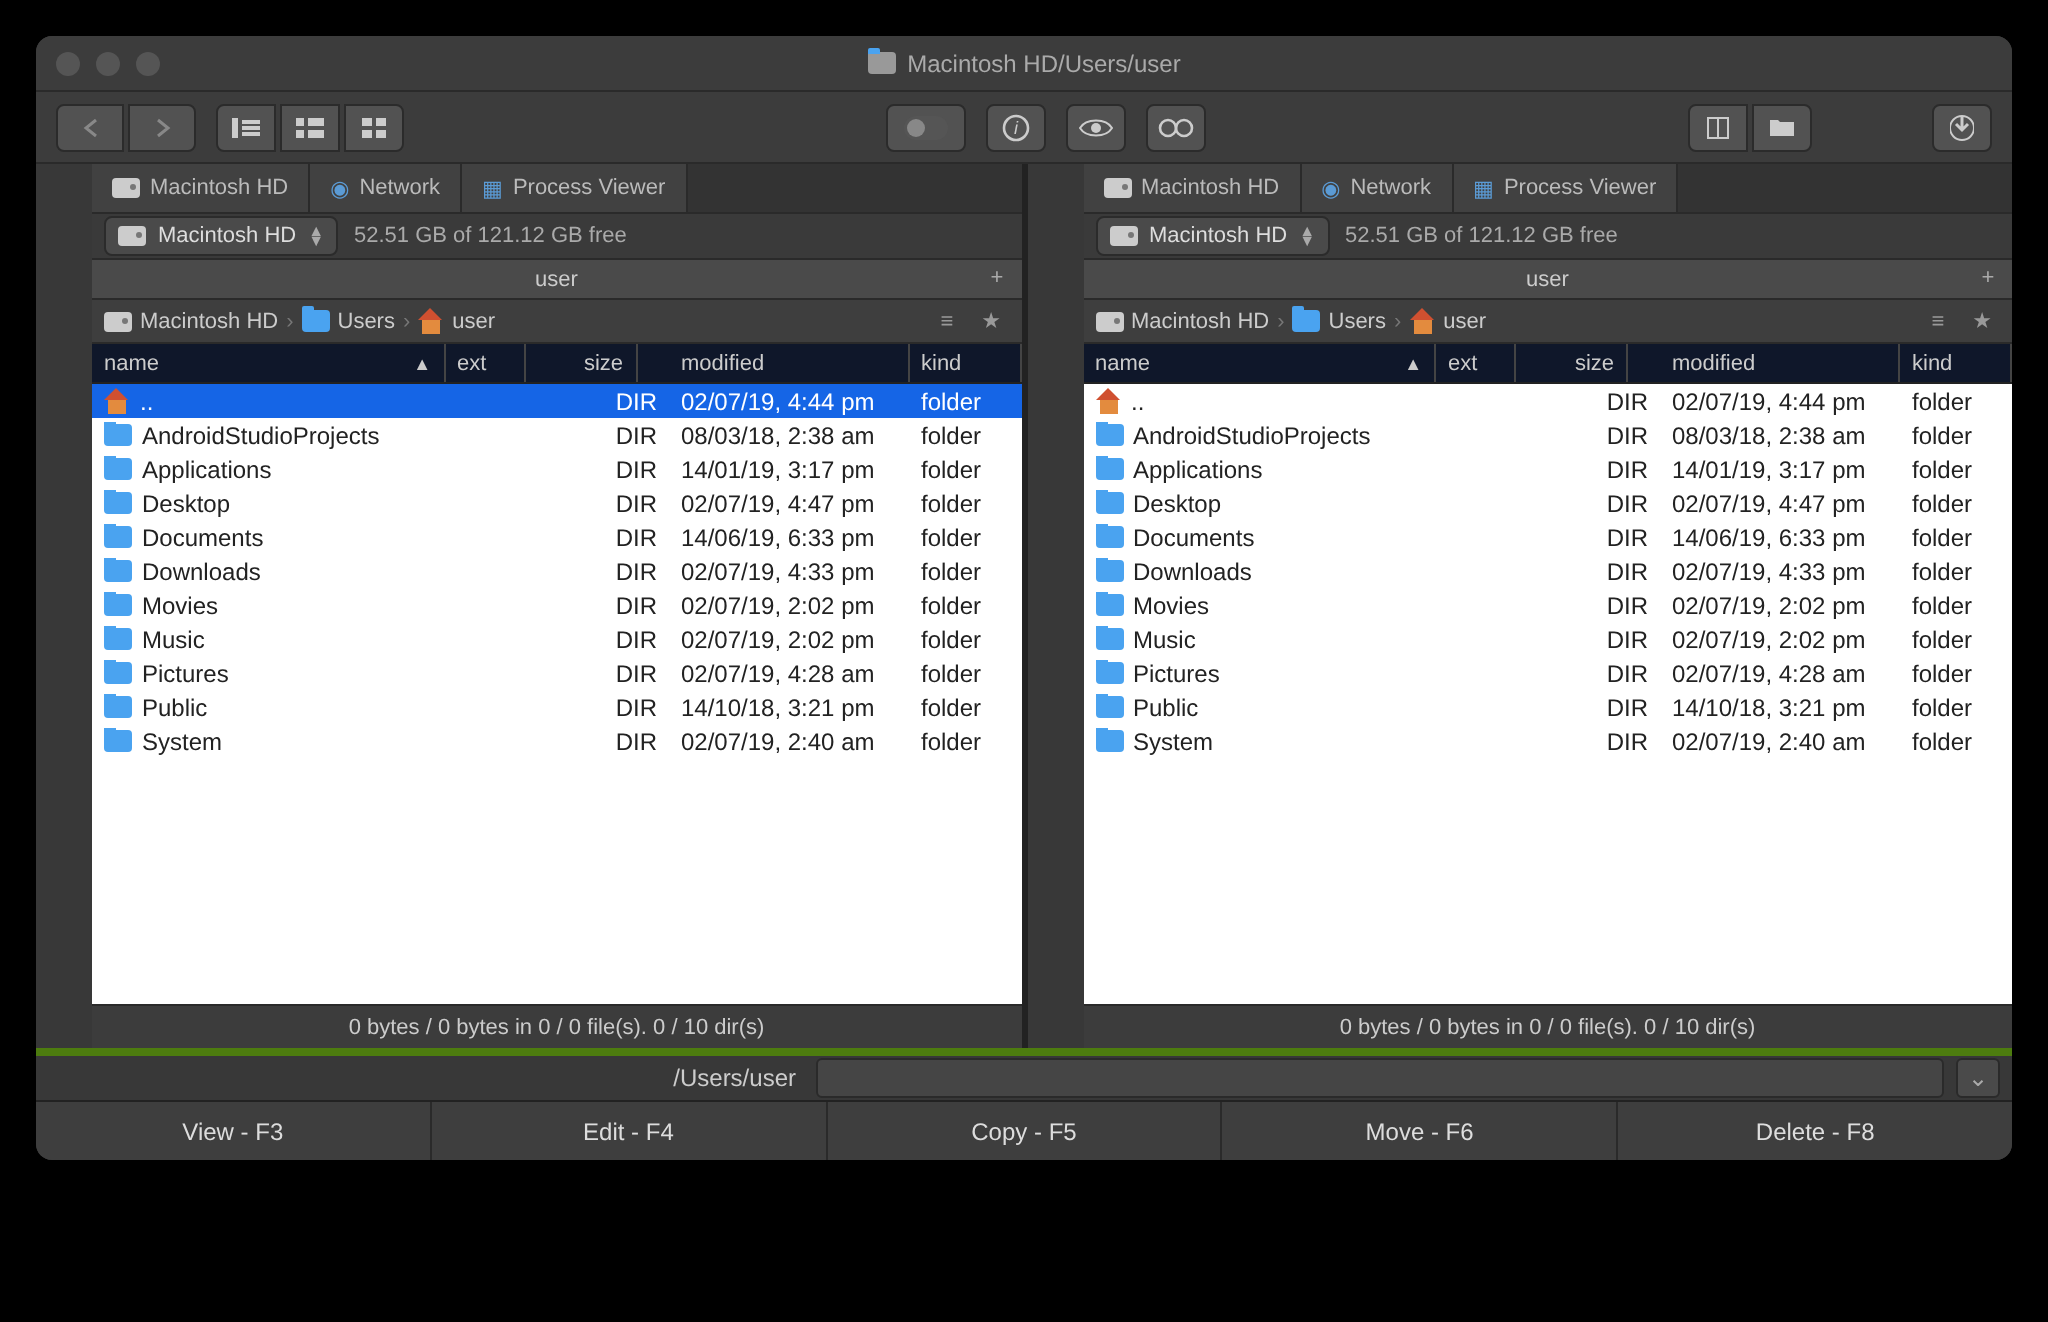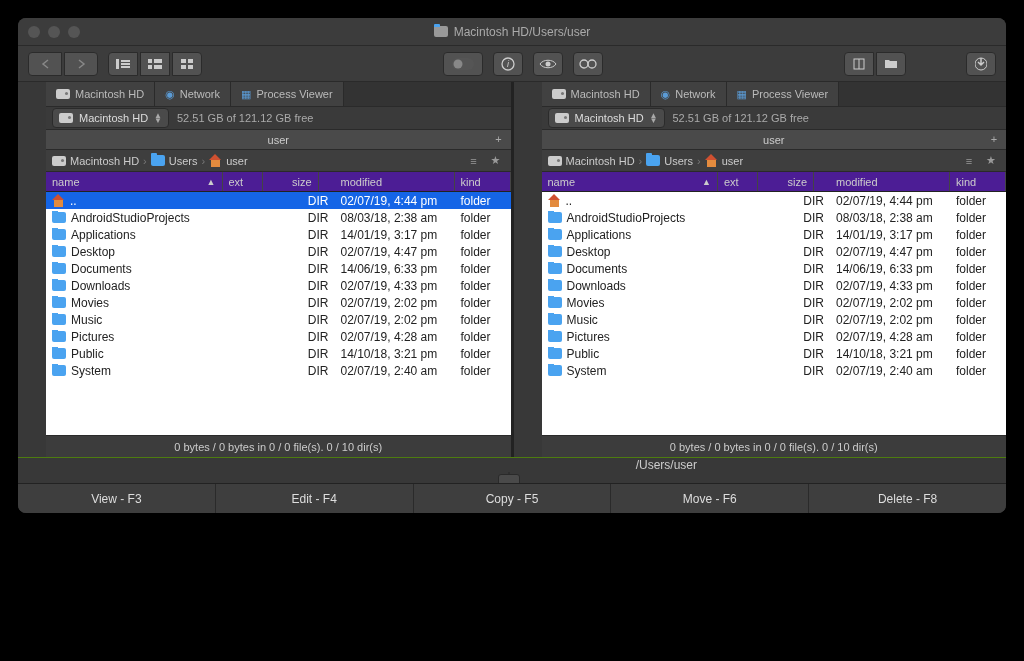--- a/index.html
+++ b/index.html
@@ -1,17 +1,17 @@
 <!DOCTYPE html>
 <html><head>
 <meta charset="utf-8">
 <style>
 * { margin: 0; padding: 0; box-sizing: border-box; font-family: -apple-system, BlinkMacSystemFont, "Helvetica Neue", Arial, sans-serif; }
 body { background: #000; display: flex; justify-content: center; align-items: flex-start; padding: 18px; }
-.window { width: 988px; height: 495px; background: #383838; border-radius: 8px; overflow: hidden; display: flex; flex-direction: column; box-shadow: 0 20px 60px rgba(0,0,0,0.6); }
+.window { width: 988px; height: 562px; background: #383838; border-radius: 8px; overflow: hidden; display: flex; flex-direction: column; box-shadow: 0 20px 60px rgba(0,0,0,0.6); }
 .titlebar { height: 28px; background: #3c3c3c; display: flex; align-items: center; padding: 0 10px; position: relative; border-bottom: 1px solid #2a2a2a; }
 .traffic { display: flex; gap: 8px; }
 .traffic span { width: 12px; height: 12px; border-radius: 50%; background: #555; }
 .title-text { position: absolute; left: 0; right: 0; text-align: center; font-size: 12px; color: #aaa; display: flex; align-items: center; justify-content: center; gap: 6px; }
 .toolbar { height: 36px; background: #3c3c3c; display: flex; align-items: center; padding: 0 10px; gap: 10px; border-bottom: 1px solid #2a2a2a; }
 .tb-group { display: flex; gap: 2px; }
 .tb-btn { width: 30px; height: 24px; background: #525252; border: 1px solid #2b2b2b; border-radius: 4px; display: flex; align-items: center; justify-content: center; color: #ccc; font-size: 12px; cursor: pointer; }
 .tb-btn.nav { width: 34px; }
 .tb-btn.wide { width: 40px; }
 .tb-group .tb-btn:first-child { border-radius: 4px 0 0 4px; }
@@ -24,21 +24,21 @@
 .tab { padding: 0 10px; display: flex; align-items: center; gap: 5px; color: #bbb; background: #414141; border-right: 1px solid #2a2a2a; cursor: pointer; }
 .drive-row { height: 24px; background: #3a3a3a; display: flex; align-items: center; gap: 8px; font-size: 11px; color: #aaa; padding: 0 6px; border-top: 1px solid #2a2a2a; border-bottom: 1px solid #2a2a2a; }
 .drive-sel { background: #4a4a4a; border: 1px solid #2b2b2b; border-radius: 4px; height: 20px; display: flex; align-items: center; gap: 6px; padding: 0 6px; color: #ddd; cursor: pointer; }
 .tab-title { height: 20px; background: #4a4a4a; color: #ccc; font-size: 11px; display: flex; align-items: center; justify-content: center; position: relative; border-bottom: 1px solid #2a2a2a; }
 .plus { position: absolute; right: 4px; top: 1px; width: 16px; height: 16px; color: #aaa; display: flex; align-items: center; justify-content: center; cursor: pointer; }
 .breadcrumb { height: 22px; background: #3e3e3e; display: flex; align-items: center; font-size: 11px; color: #ccc; padding: 0 6px; gap: 4px; border-bottom: 1px solid #2a2a2a; }
 .breadcrumb .crumb { display: flex; align-items: center; gap: 4px; cursor: pointer; }
 .breadcrumb .sep { color: #777; }
 .bc-right { margin-left: auto; display: flex; gap: 4px; }
 .bc-icon { width: 18px; height: 16px; display: flex; align-items: center; justify-content: center; color: #999; cursor: pointer; }
-.headers { height: 20px; background: #4c1d95; display: flex; font-size: 11px; color: #ccc; border-bottom: 1px solid #222; }
+.headers { height: 20px; background: #0f172a; display: flex; font-size: 11px; color: #ccc; border-bottom: 1px solid #222; }
 .headers .h { display: flex; align-items: center; padding: 0 6px; border-right: 1px solid #444; }
 .h-name { flex: 1; }
 .h-ext { width: 40px; }
 .h-size { width: 56px; justify-content: flex-end; }
 .h-mod { width: 120px; margin-left: 16px; }
 .h-kind { width: 56px; }
 .sort-arrow { margin-left: auto; font-size: 9px; }
 .list { flex: 1; background: #fff; overflow: auto; font-size: 12px; }
 .row { height: 17px; display: flex; align-items: center; color: #222; }
 .row.sel { background: #1565e6; color: #fff; }
@@ -47,21 +47,21 @@
 .c-ext { width: 40px; }
 .c-size { width: 56px; text-align: right; }
 .c-mod { width: 120px; }
 .c-kind { width: 56px; }
 .folder-icon { width: 14px; height: 11px; background: #4aa3f0; border-radius: 1px 2px 2px 2px; position: relative; flex-shrink: 0; }
 .folder-icon::before { content: ""; position: absolute; top: -2px; left: 0; width: 6px; height: 3px; background: #4aa3f0; border-radius: 1px 1px 0 0; }
 .home-icon { width: 13px; height: 12px; position: relative; flex-shrink: 0; display: flex; align-items: flex-end; justify-content: center; }
 .home-icon::before { content: ""; width: 9px; height: 7px; background: #e38b3e; }
 .home-icon::after { content: ""; position: absolute; top: -1px; left: 0px; border-left: 6.5px solid transparent; border-right: 6.5px solid transparent; border-bottom: 6px solid #d05030; }
 .status { height: 22px; background: #3c3c3c; color: #ccc; font-size: 11px; display: flex; align-items: center; justify-content: center; border-top: 1px solid #2a2a2a; }
-.pathbar { height: 26px; background: #383838; display: flex; align-items: center; font-size: 12px; color: #ccc; border-top: 1px solid #4d7c0f; flex-direction: column; }
+.pathbar { height: 26px; background: #383838; display: flex; align-items: center; font-size: 12px; color: #ccc; border-top: 4px solid #4d7c0f; }
 .pathbar .label { width: 390px; text-align: right; padding-right: 10px; }
 .pathbar .input { flex: 1; height: 20px; background: #454545; border: 1px solid #2a2a2a; border-radius: 3px; margin-right: 6px; }
 .pathbar .hist { width: 22px; height: 20px; background: #4a4a4a; border: 1px solid #2a2a2a; border-radius: 3px; margin-right: 6px; display: flex; align-items: center; justify-content: center; color: #aaa; cursor: pointer; }
 .fkeys { height: 30px; background: #3e3e3e; display: flex; border-top: 1px solid #222; text-align: right; }
 .fkey { flex: 1; display: flex; align-items: center; justify-content: center; color: #ddd; font-size: 12px; border-right: 1px solid #2a2a2a; cursor: pointer; }
 .fkey:last-child { border-right: none; }
 .disk-icon { width: 14px; height: 10px; background: #ccc; border-radius: 2px; position: relative; flex-shrink: 0; }
 .disk-icon::after { content: ""; position: absolute; right: 2px; top: 3px; width: 3px; height: 3px; background: #777; border-radius: 50%; }
 .updown { font-size: 8px; line-height: 5px; display: flex; flex-direction: column; color: #aaa; }
 svg { display: block; }

